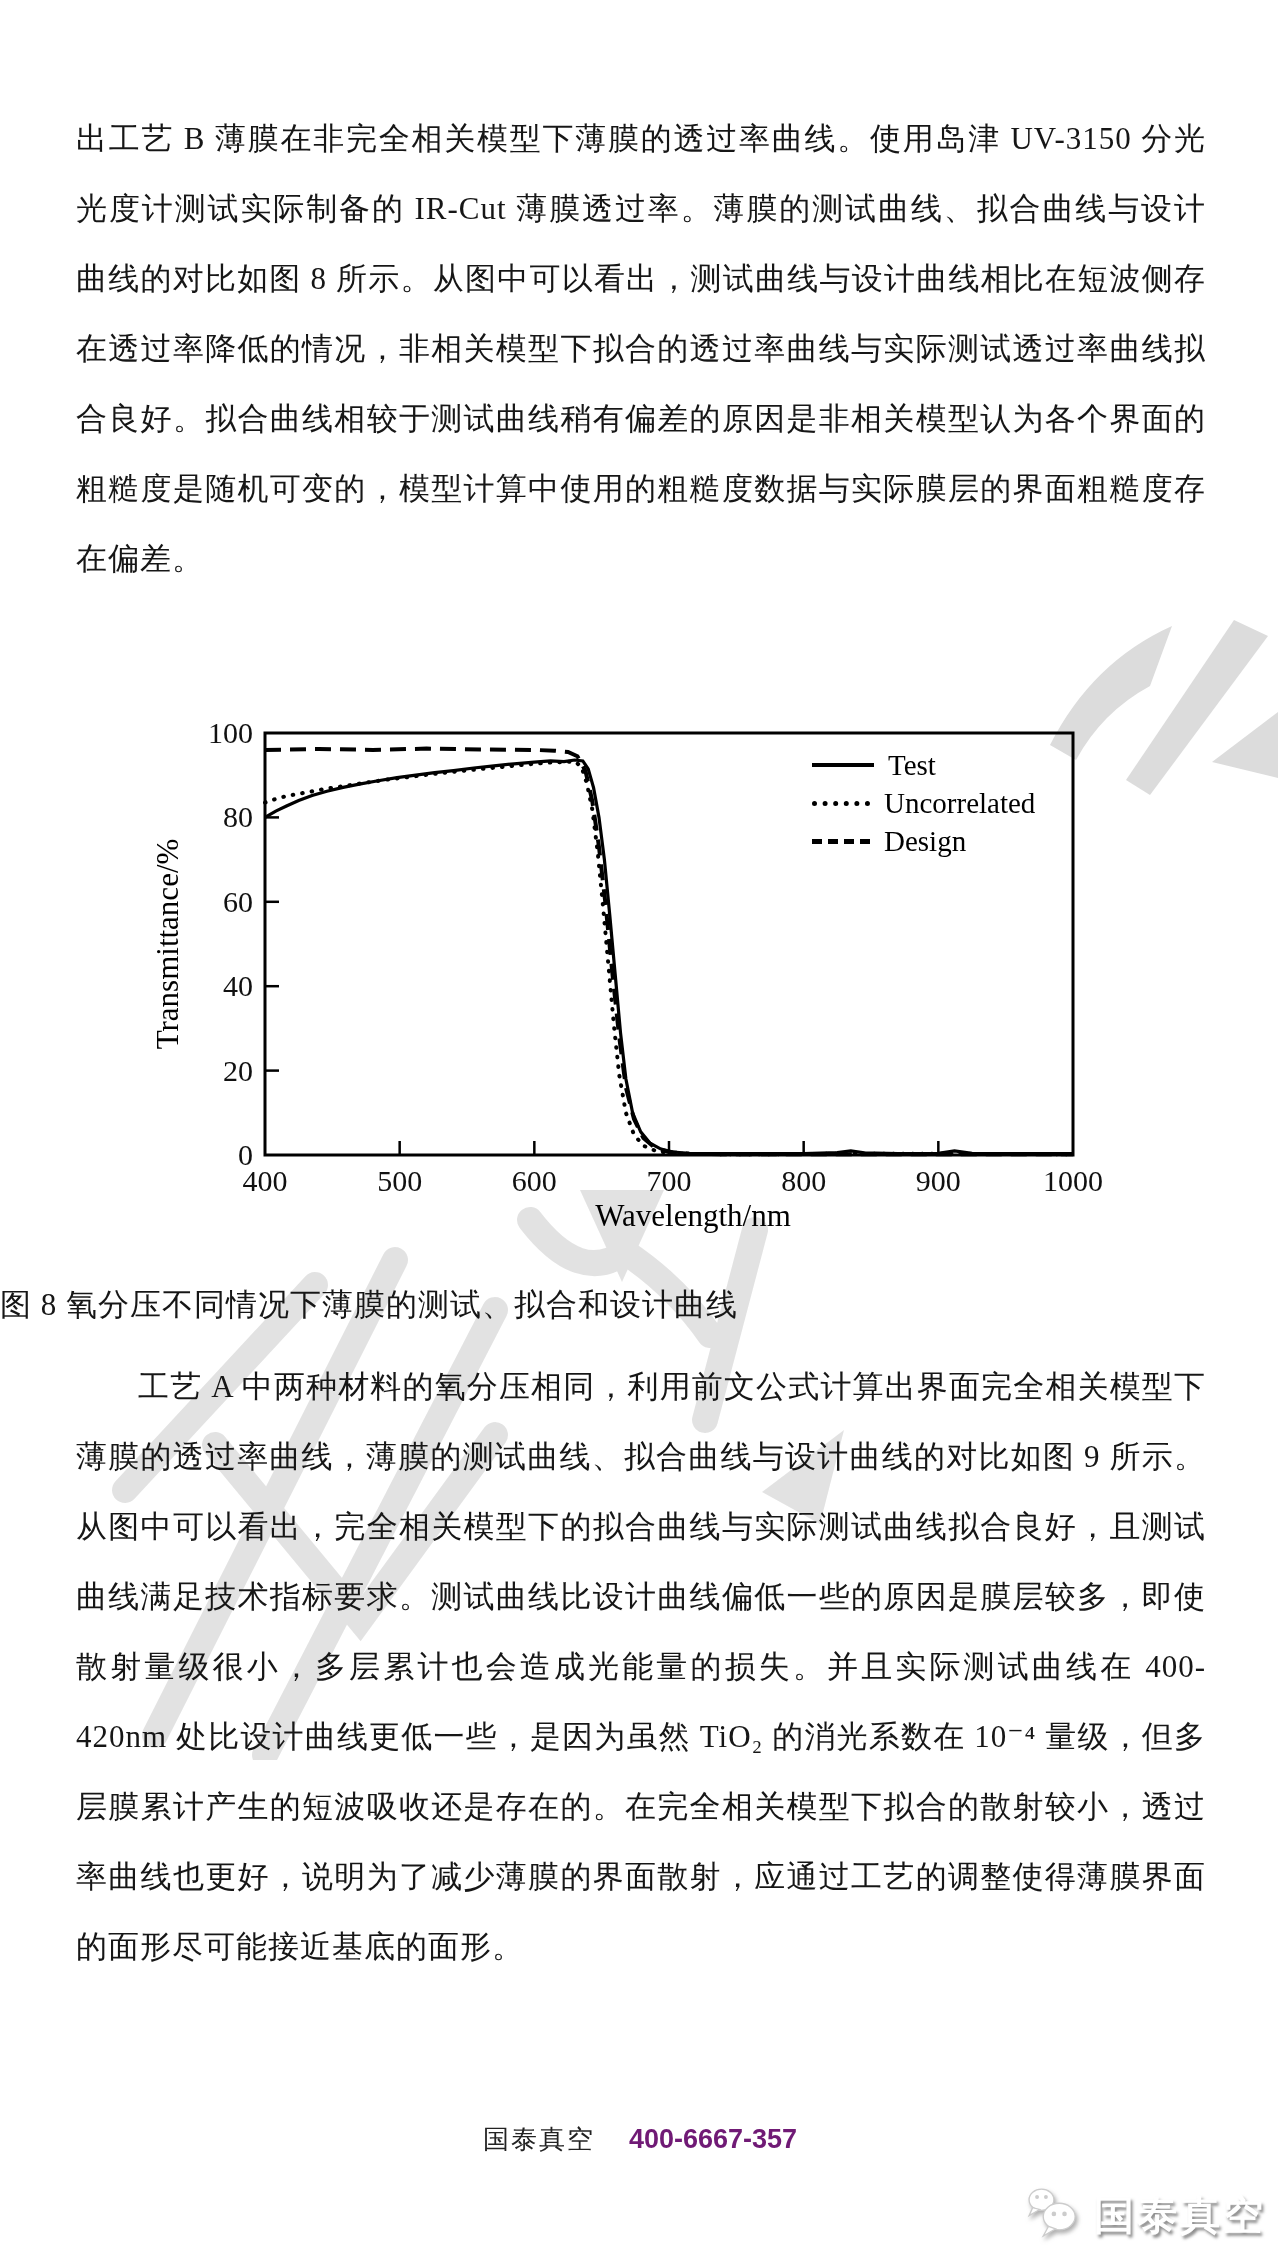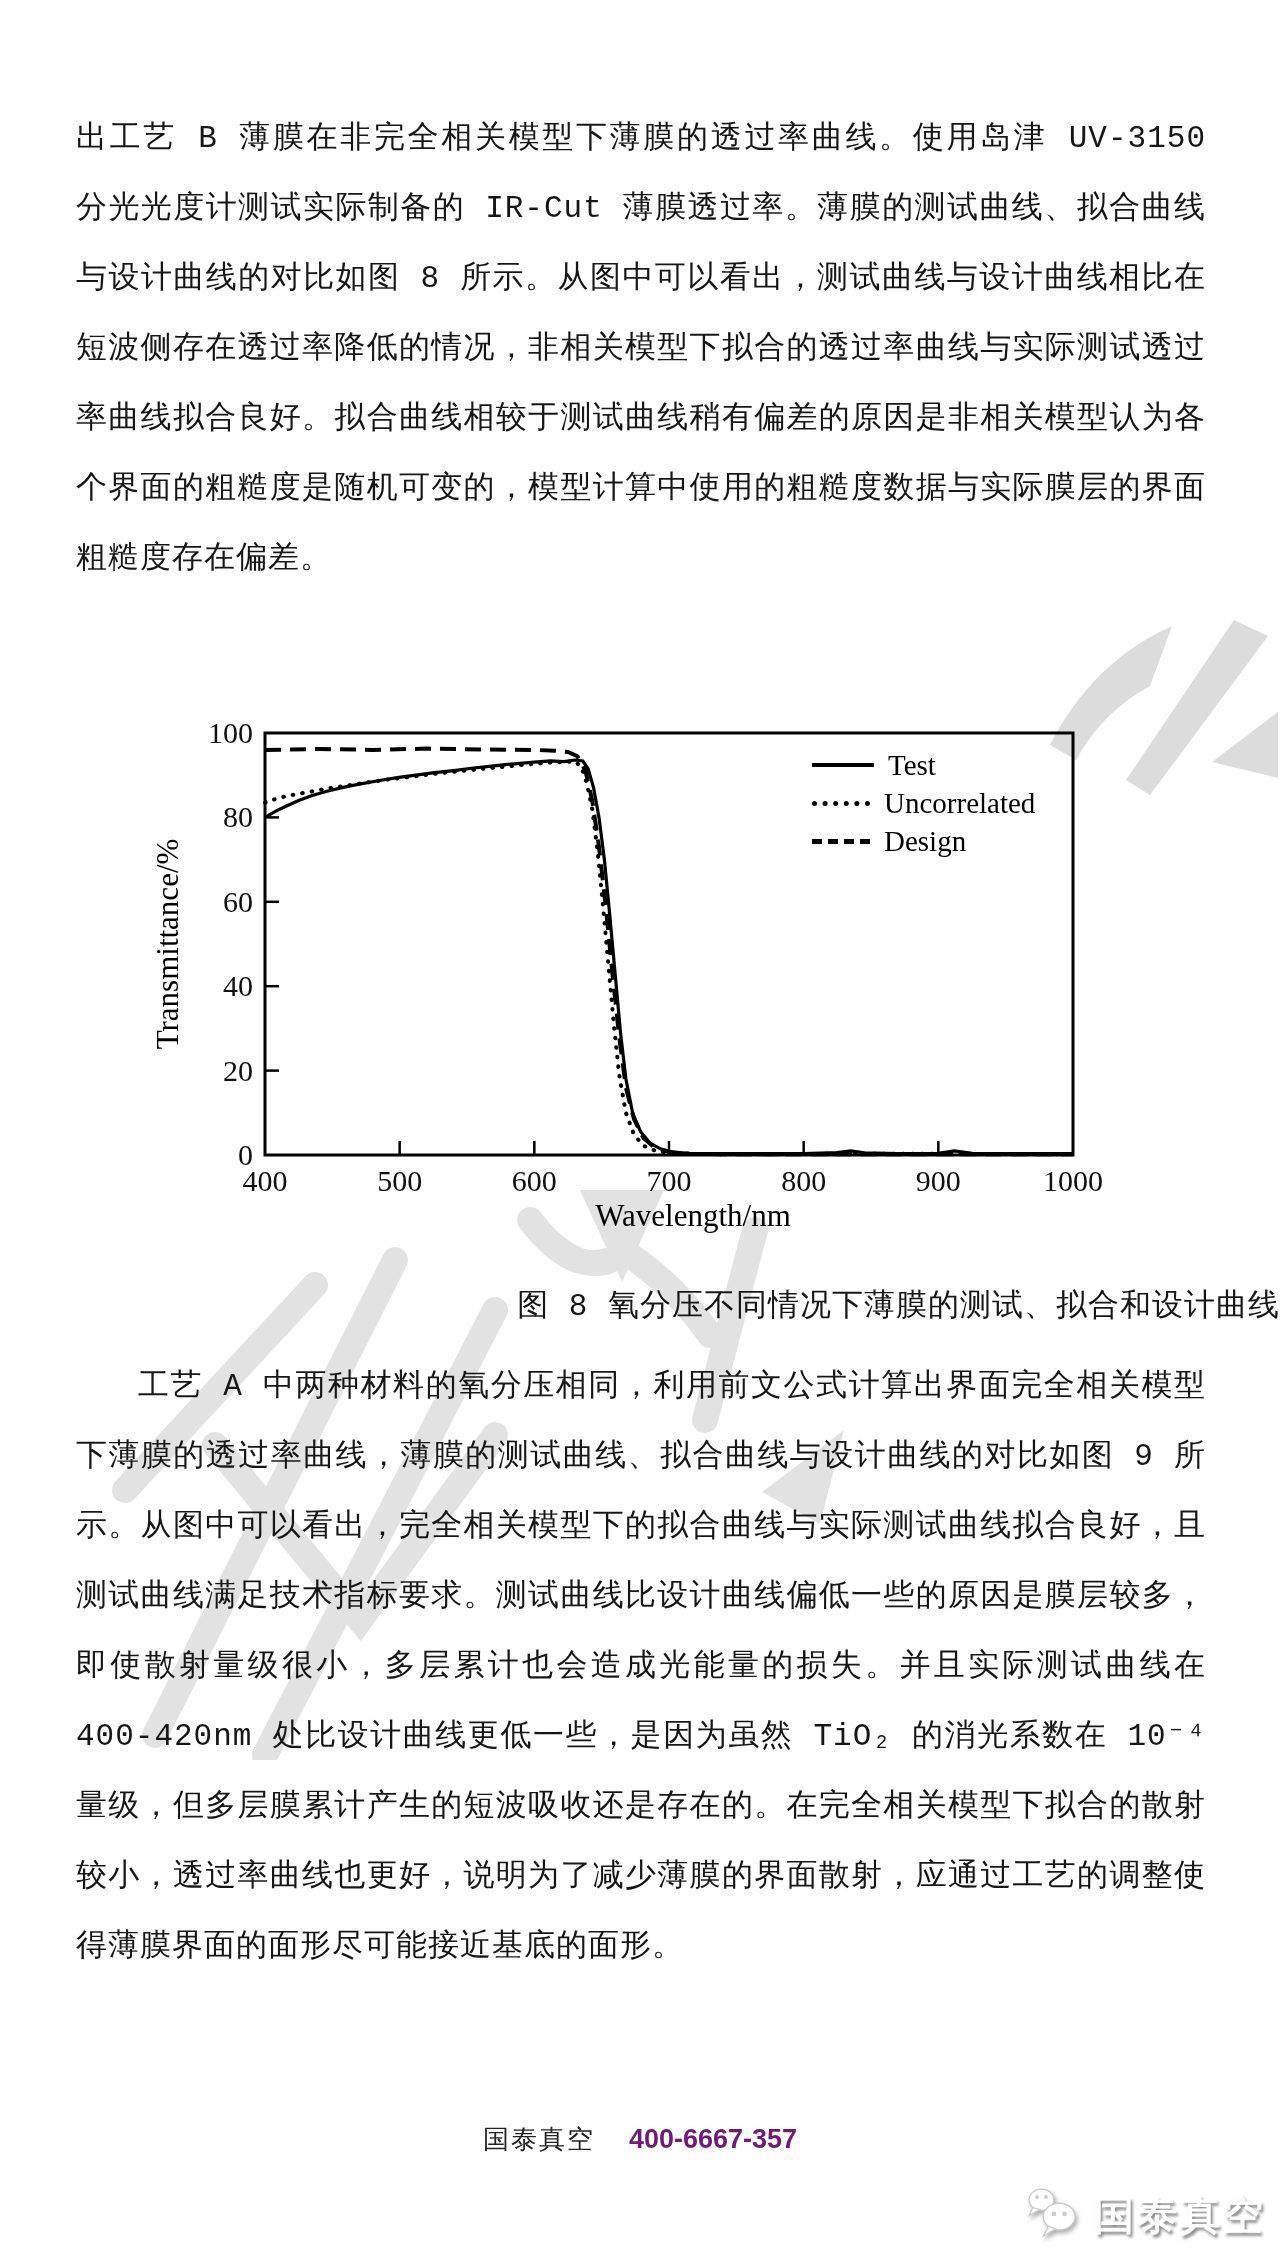--- a/index.html
+++ b/index.html
@@ -1,31 +1,31 @@
 <!DOCTYPE html>
 <html><head>
 <meta charset="utf-8">
 <style>
   html,body{margin:0;padding:0;}
   body{
     width:1280px;height:2255px;position:relative;background:#ffffff;
     font-family:"Liberation Serif","DejaVu Serif",serif;color:#111;
     overflow:hidden;
   }
-  .layer-text{position:relative;z-index:2;font-family:Liberation Mono, monospace;}
+  .layer-text{position:relative;z-index:2;}
   .wm{position:absolute;z-index:1;pointer-events:none;}
   .para{
     position:absolute;left:76px;width:1130px;
     font-size:31px;line-height:70px;text-align:justify;
     letter-spacing:1px;color:#161616;z-index:2;
   }
   #para1{top:104px;}
   #para2{top:1352px;text-indent:2em;}
   .caption{
-    position:absolute;top:1284px;left:0;width:100%;text-align:right;
+    position:absolute;top:1284px;left:0;width:100%;text-align:left;
     font-size:31px;color:#161616;z-index:2;letter-spacing:1px;
   }
   
   .chart-wrap{position:absolute;left:0;top:700px;width:1280px;height:560px;z-index:2;}
   #chart-svg{position:absolute;left:0;top:0;}
   #chart-svg text{font-family:"Liberation Serif","DejaVu Serif",serif;}
   .axis-label{position:absolute;font-size:31px;color:#000;white-space:nowrap;}
   .xlabel{left:693px;top:498px;transform:translateX(-50%);}
   .ylabel{left:168px;top:244px;transform:translate(-50%,-50%) rotate(-90deg);}
   .legend{position:absolute;left:812px;top:746px;z-index:3;}

